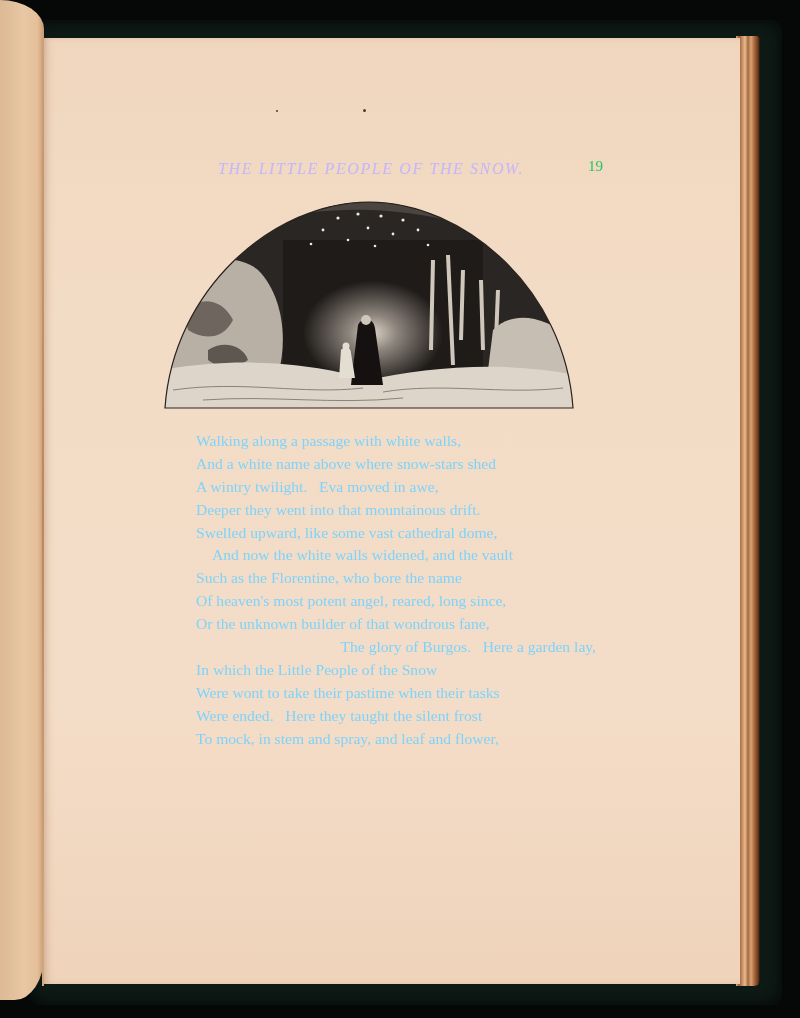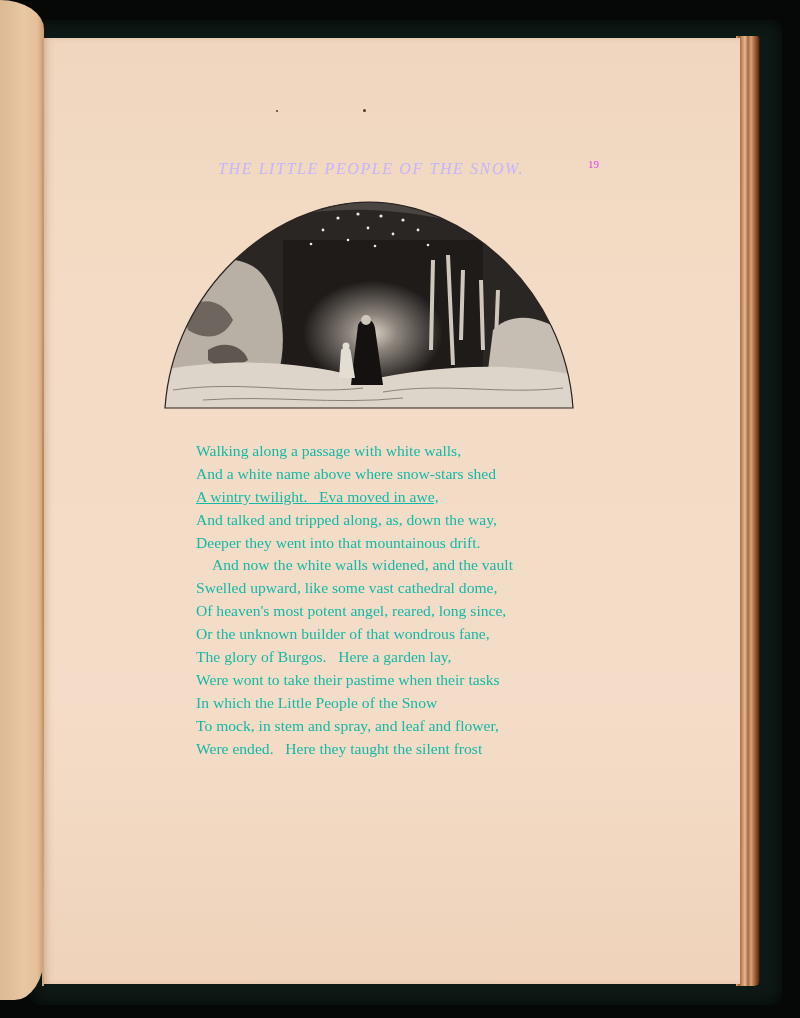--- a/index.html
+++ b/index.html
@@ -36,28 +36,28 @@
     background:linear-gradient(180deg,#c9a07a,#b88860,#d0a880);
   }
   .speck { position:absolute; width:3px; height:3px; border-radius:50%; background:#5a3526; }
   .running-head {
     position:absolute; left:218px; top:160px;
     font-style:italic; font-size:16px; letter-spacing:1.6px;
     color:#c4b5fd; white-space:nowrap;
   }
   .folio {
     position:absolute; left:588px; top:158px;
-    font-size:11px; color:#d946ef;text-align:right;
+    font-size:15px; color:#22c55e;text-align:right;
   }
   .vignette {
     position:absolute; left:163px; top:200px; width:412px; height:210px;
   }
   .verse {
-    position:absolute; left:196px; top:440px; width:400px;
-    font-size:15.6px; line-height:22.9px; color:#14b8a6;
+    position:absolute; left:196px; top:430px; width:400px;
+    font-size:15.6px; line-height:22.9px; color:#7dd3fc;
   }
   .verse .line { white-space:nowrap; height:22.9px; }
   .verse .line.indent { padding-left:16px; }
 </style>
 </head>
 <body>
 
 <div class="cover"></div>
 <div class="left-page"></div>
 <div class="page-edges"></div>
@@ -121,25 +121,25 @@
     <circle cx="203" cy="120" r="5" fill="#cfc7bb"></circle>
     <path d="M178,150 C182,145 188,147 188,153 L192,178 L176,178 Z" fill="#e4ddd2"></path>
     <circle cx="183" cy="146" r="3.5" fill="#e4ddd2"></circle>
   </g>
   <path d="M2,208 C10,90 110,2 206,2 C302,2 402,90 410,208 Z" fill="none" stroke="#2a2421" stroke-width="1.2"></path>
 </svg>
 
 <div class="verse">
   <div class="line">Walking along a passage with white walls,</div>
   <div class="line">And a white name above where snow-stars shed</div>
-  <div class="line" style="white-space:pre;text-decoration:underline;">A wintry twilight.   Eva moved in awe,</div>
-  <div class="line">And talked and tripped along, as, down the way,</div>
+  <div class="line" style="white-space:pre;">A wintry twilight.   Eva moved in awe,</div>
   <div class="line">Deeper they went into that mountainous drift.</div>
+  <div class="line">Swelled upward, like some vast cathedral dome,</div>
   <div class="line indent">And now the white walls widened, and the vault</div>
-  <div class="line">Swelled upward, like some vast cathedral dome,</div>
+  <div class="line">Such as the Florentine, who bore the name</div>
   <div class="line">Of heaven's most potent angel, reared, long since,</div>
   <div class="line">Or the unknown builder of that wondrous fane,</div>
-  <div class="line" style="white-space:pre;">The glory of Burgos.   Here a garden lay,</div>
+  <div class="line" style="white-space:pre;text-align:right;">The glory of Burgos.   Here a garden lay,</div>
+  <div class="line">In which the Little People of the Snow</div>
   <div class="line">Were wont to take their pastime when their tasks</div>
-  <div class="line">In which the Little People of the Snow</div>
+  <div class="line" style="white-space:pre;">Were ended.   Here they taught the silent frost</div>
   <div class="line">To mock, in stem and spray, and leaf and flower,</div>
-  <div class="line" style="white-space:pre;">Were ended.   Here they taught the silent frost</div>
 </div>
 
 </body></html>

